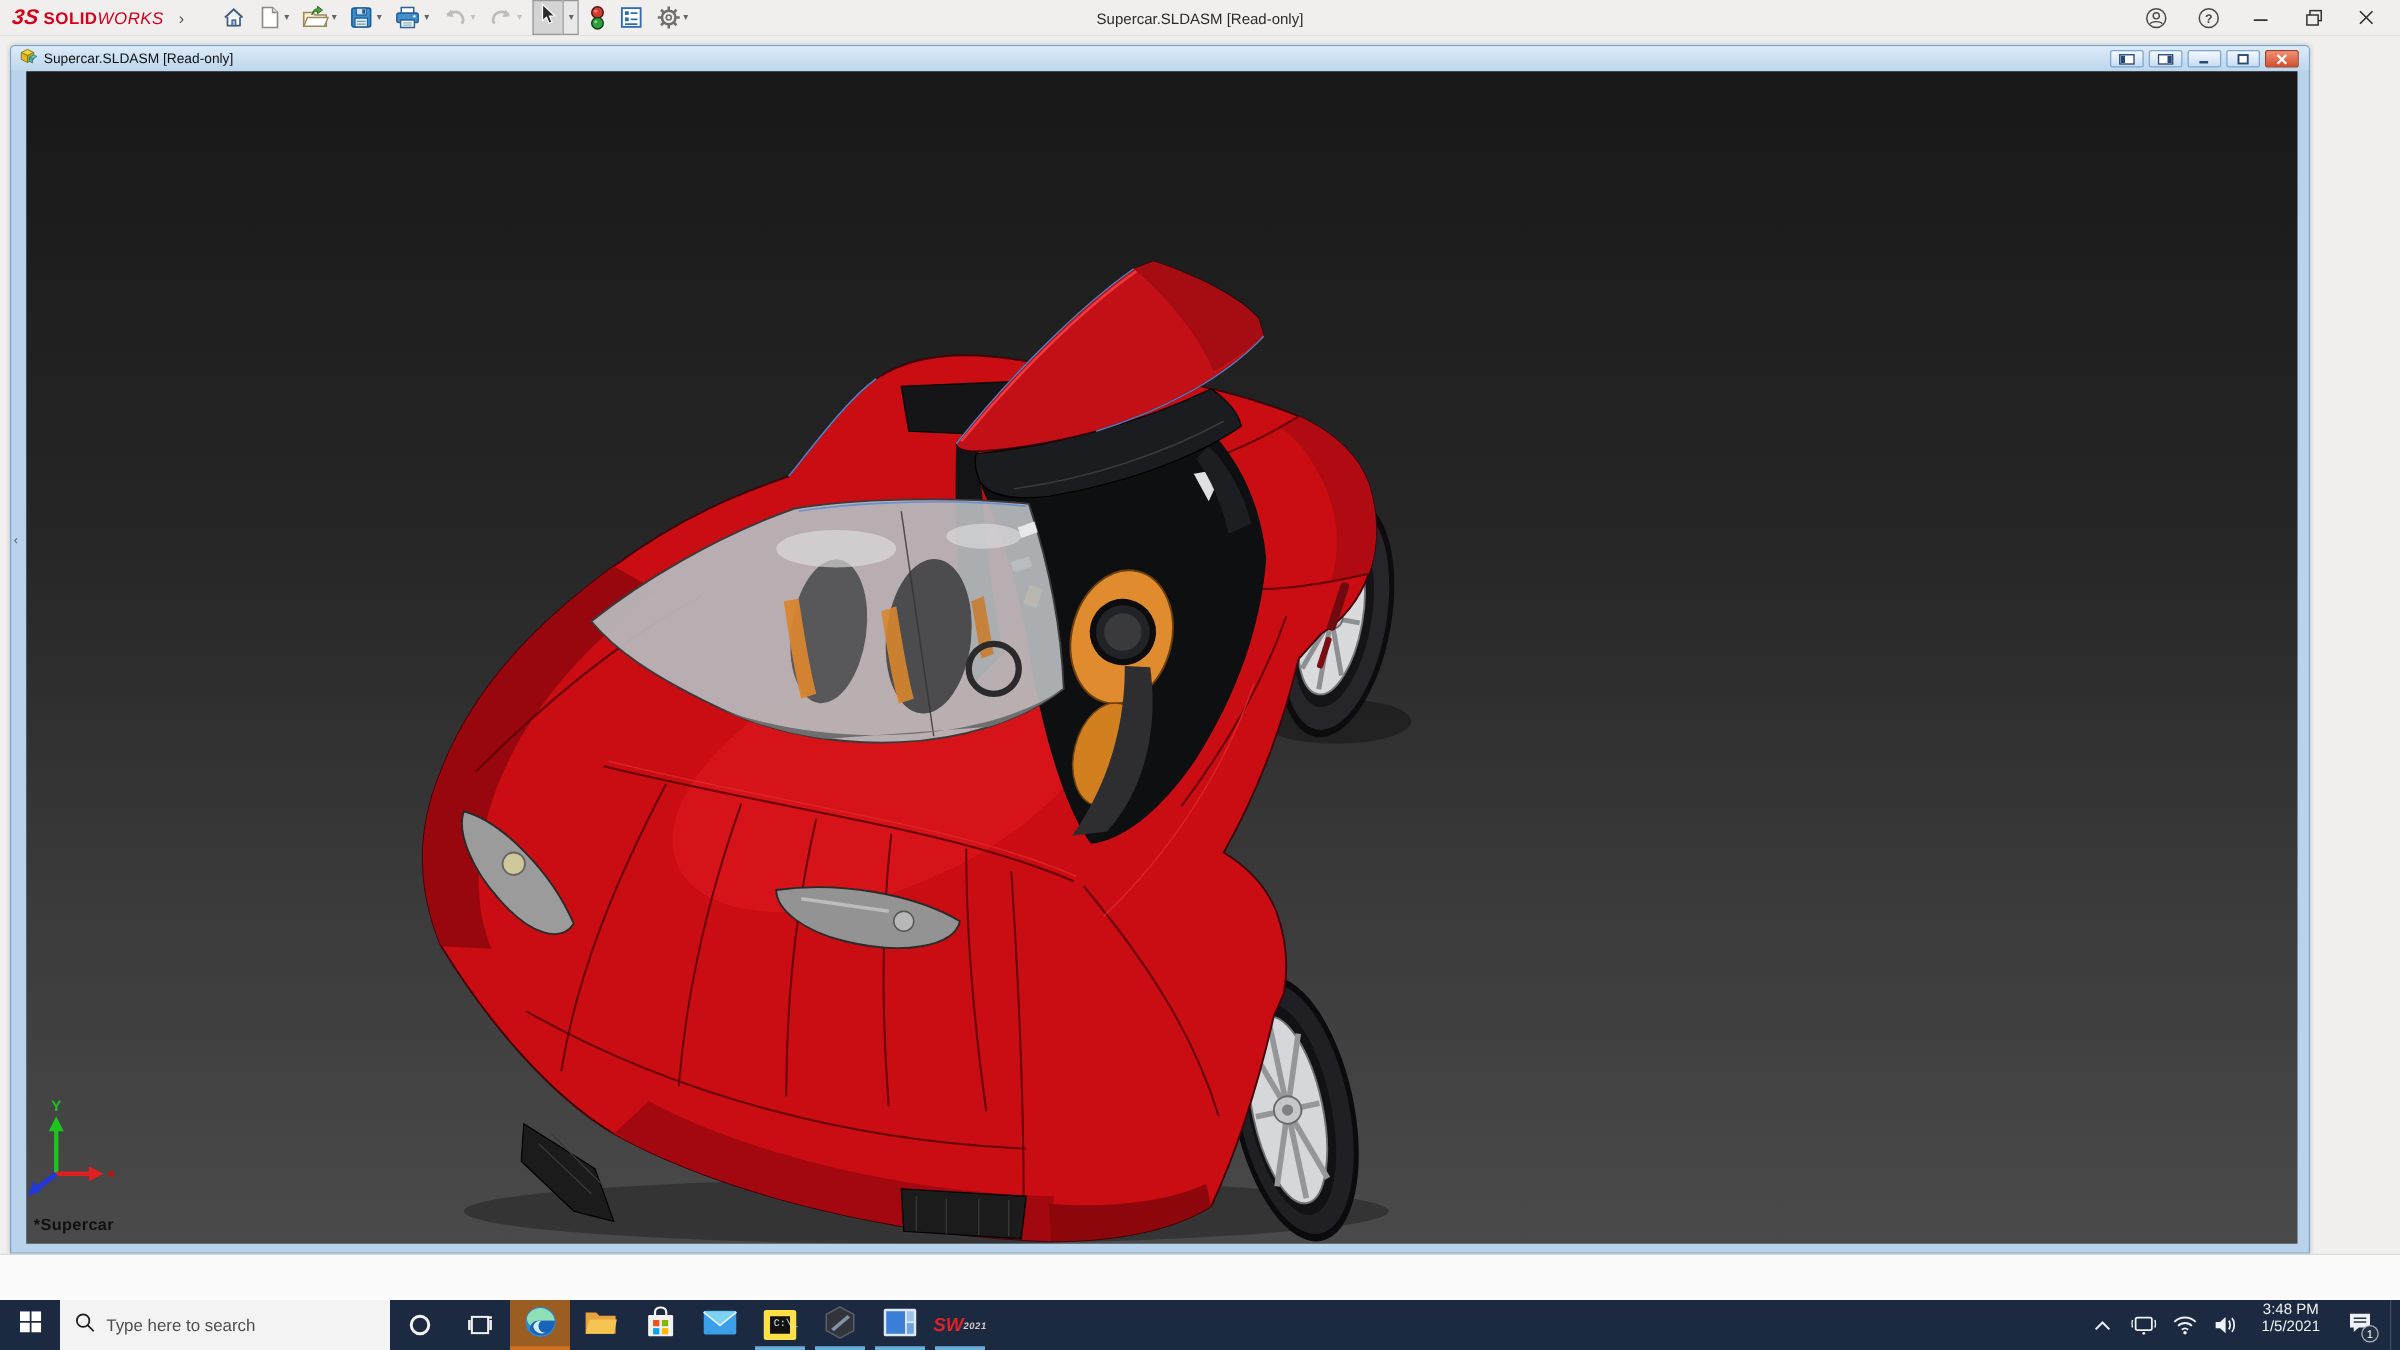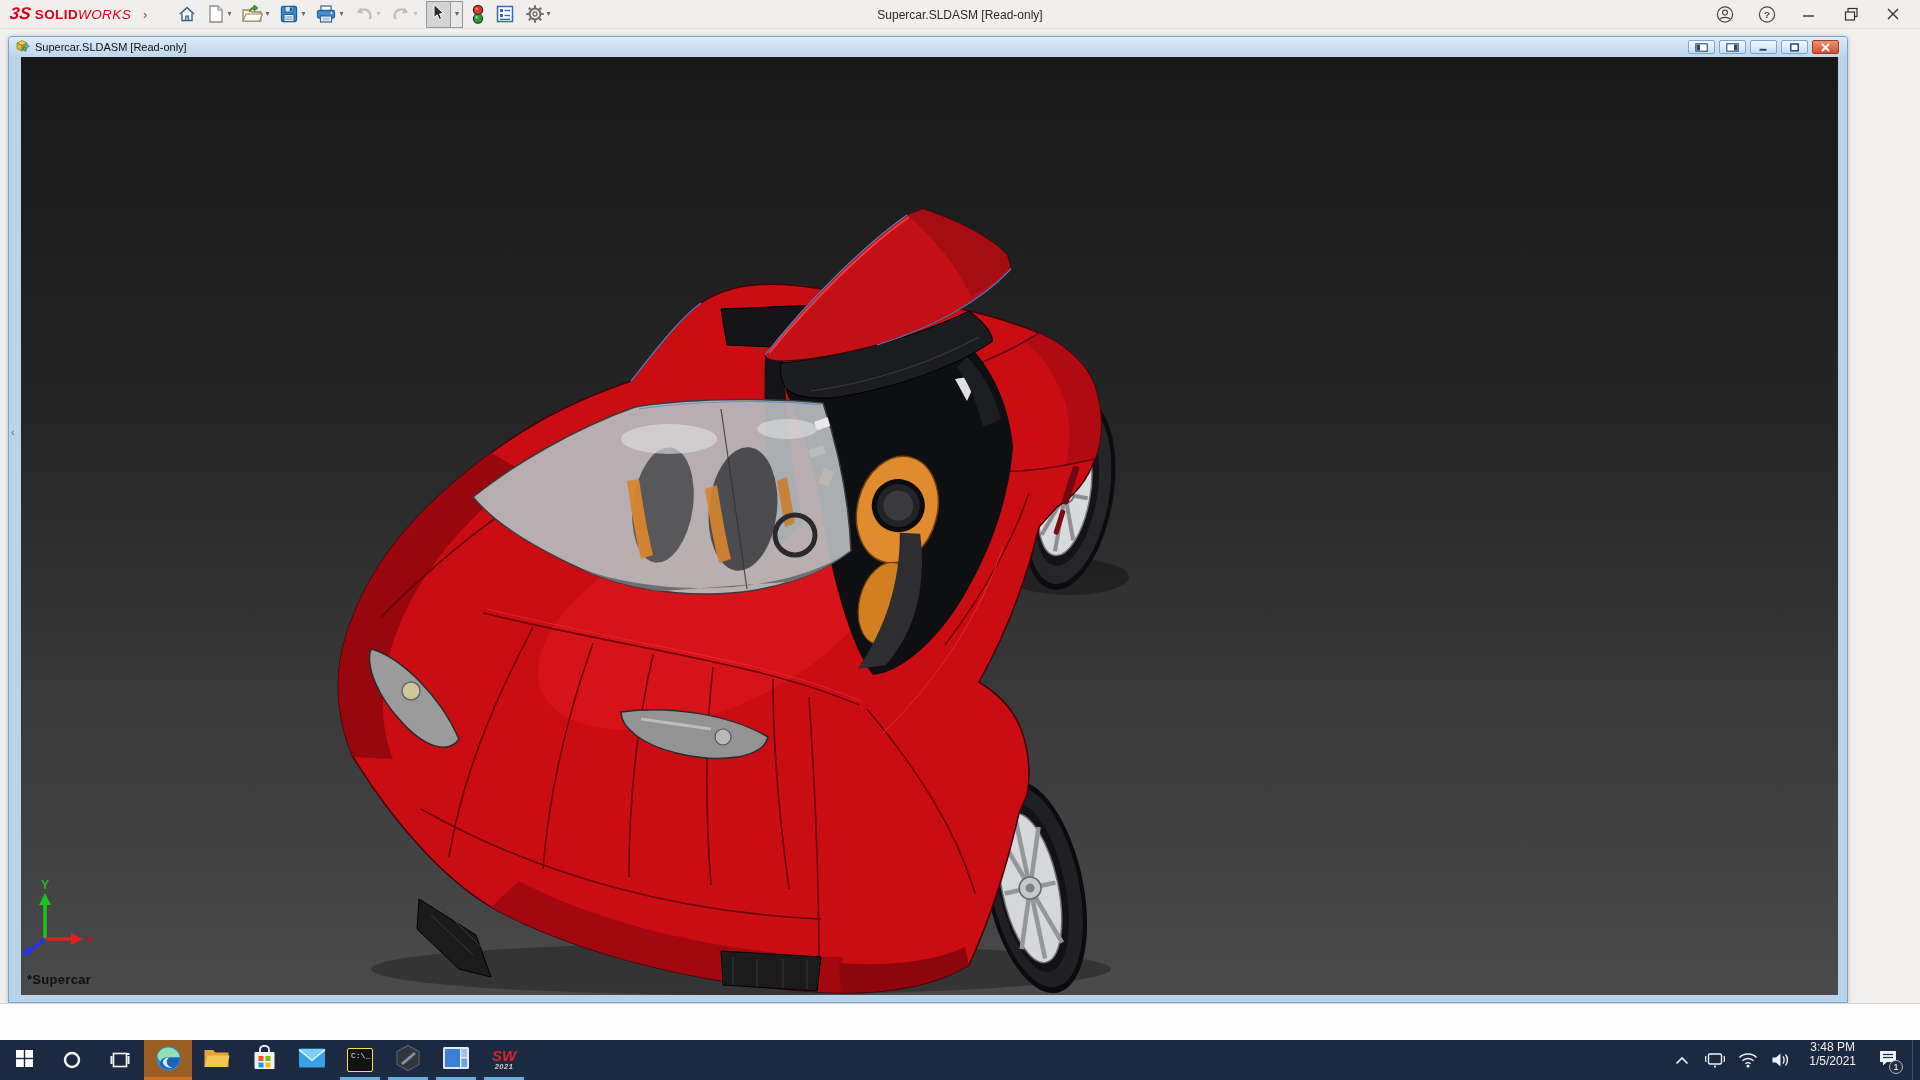--- a/index.html
+++ b/index.html
@@ -56,21 +56,21 @@
   .tb-search { width:264px; background:#f3f3f3; display:flex; align-items:center; padding-left:12px; gap:9px; }
   .tb-search input { border:none; outline:none; background:transparent; font-size:13.5px; color:#333; width:200px;
     font-family:"Liberation Sans","DejaVu Sans",sans-serif; }
   .tb-search input::placeholder { color:#4e4e4e; opacity:1; }
   .tb-cell { width:48px; display:flex; align-items:center; justify-content:center; position:relative; }
   .tb-cell.edge-active { background:#9a5d22; }
   .run-bar { position:absolute; left:4px; right:4px; bottom:0; height:3px; background:#6aaede; }
   .run-bar.orange { background:#d07020; left:0; right:0; }
   .sw-logo { font-style:italic; font-weight:bold; font-size:15px; color:#e02128; line-height:13px; text-align:center; }
   .sw-year { font-size:7.5px; color:#d8c9c9; font-weight:bold; letter-spacing:.5px;font-style:italic; }
-  .cmd-icon { width:26px; height:24px; background:#121212; border:1px solid #fde047; border-radius:2px;
+  .cmd-icon { width:26px; height:24px; background:#121212; border:5px solid #fde047; border-radius:2px;
     color:#e8e8e8; font-family:"Liberation Mono","DejaVu Sans Mono",monospace; font-size:8px; padding:2px 0 0 3px; }
   .tray { margin-left:auto; display:flex; align-items:flex-start; gap:7px; padding-right:2px; }
   .tray-ic { width:26px; height:40px; display:flex; align-items:center; justify-content:center; }
   .tray-clock { text-align:center; color:#f2f2f2; font-size:12px; line-height:14px; padding:0 8px; }
   .show-desktop { width:6px; height:40px; border-left:1px solid #3c4c64; }
   .notif { position:relative; width:34px; height:40px; display:flex; align-items:center; justify-content:center; }
   .notif-badge { position:absolute; right:2px; bottom:6px; width:14px; height:14px; border-radius:50%;
     background:#243042; border:1px solid #aab4c2; color:#fff; font-size:9px; display:flex; align-items:center; justify-content:center; }
 </style>
 </head>
@@ -467,20 +467,29 @@
   <div class="tb-start">
     <span>
       <svg width="17" height="17" viewBox="0 0 17 17">
           <rect x="0" y="0" width="7.8" height="7.8" fill="#fff"></rect>
           <rect x="9.2" y="0" width="7.8" height="7.8" fill="#fff"></rect>
           <rect x="0" y="9.2" width="7.8" height="7.8" fill="#fff"></rect>
           <rect x="9.2" y="9.2" width="7.8" height="7.8" fill="#fff"></rect>
         </svg>
     </span>
   </div>
+  <div class="tb-search">
+    <span>
+      <svg width="16" height="16" viewBox="0 0 16 16">
+          <circle cx="6.5" cy="6.5" r="5" fill="none" stroke="#1a1a1a" stroke-width="1.4"></circle>
+          <line x1="10.3" y1="10.3" x2="15" y2="15" stroke="#1a1a1a" stroke-width="1.4"></line>
+        </svg>
+    </span>
+    <input type="text" placeholder="Type here to search" style="">
+  </div>
   <div class="tb-cell">
     <svg width="20" height="20" viewBox="0 0 20 20">
         <circle cx="10" cy="10" r="7" fill="none" stroke="#f2f2f2" stroke-width="2.4"></circle>
       </svg>
   </div>
   <div class="tb-cell">
     <svg width="20" height="18" viewBox="0 0 20 18">
         <rect x="3.5" y="2.5" width="13" height="13" fill="none" stroke="#f2f2f2" stroke-width="1.6"></rect>
         <rect x="0.5" y="5" width="2" height="8" fill="#f2f2f2"></rect>
         <rect x="17.5" y="5" width="2" height="8" fill="#f2f2f2"></rect>
@@ -546,21 +555,21 @@
       <svg width="28" height="24" viewBox="0 0 28 24">
           <rect x="1" y="1" width="26" height="22" rx="1.5" fill="#dfe9f5"></rect>
           <rect x="3" y="3" width="15" height="18" fill="#3a7fd5"></rect>
           <rect x="19.5" y="3" width="5.5" height="8" fill="#9cc3ec"></rect>
           <rect x="19.5" y="12.5" width="5.5" height="8.5" fill="#6aa5e2"></rect>
         </svg>
     </span>
     <span class="run-bar"></span>
   </div>
   <div class="tb-cell">
-    <span style="display:flex;flex-direction:column;align-items:center;">
+    <span style="display:flex;flex-direction:row;align-items:center;">
       <span class="sw-logo">SW</span>
       <span class="sw-year">2021</span>
     </span>
     <span class="run-bar"></span>
   </div>
 
   <div class="tray">
     <div class="tray-ic">
       <svg width="14" height="9" viewBox="0 0 14 9">
           <path d="M1.5 7.5 L7 2 L12.5 7.5" fill="none" stroke="#eef2f8" stroke-width="1.6"></path>

